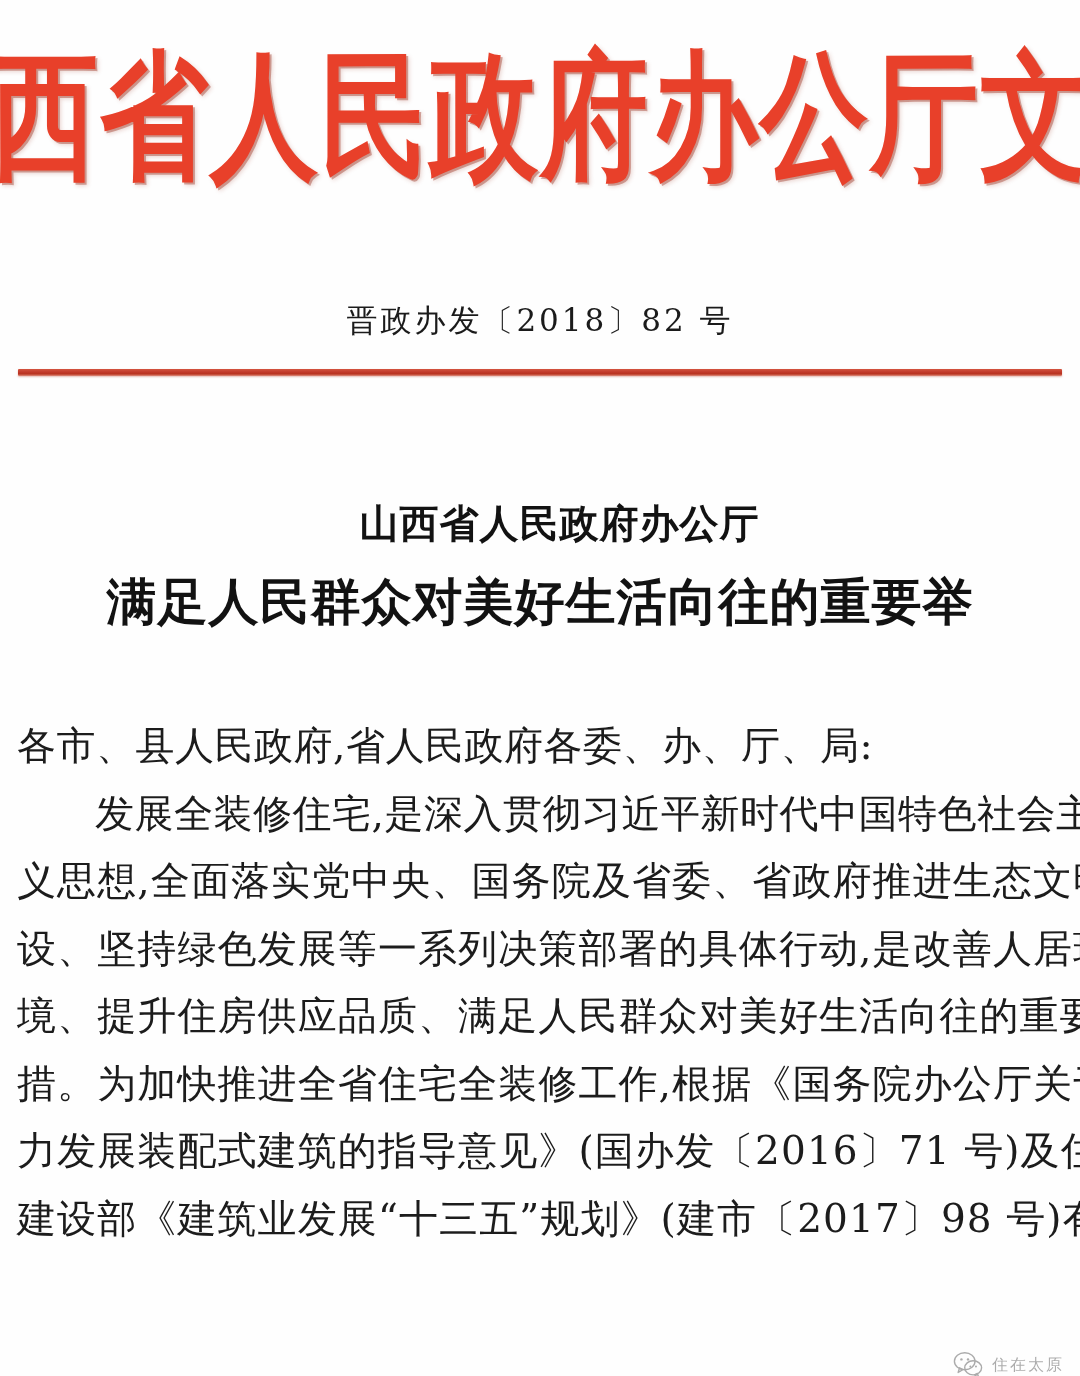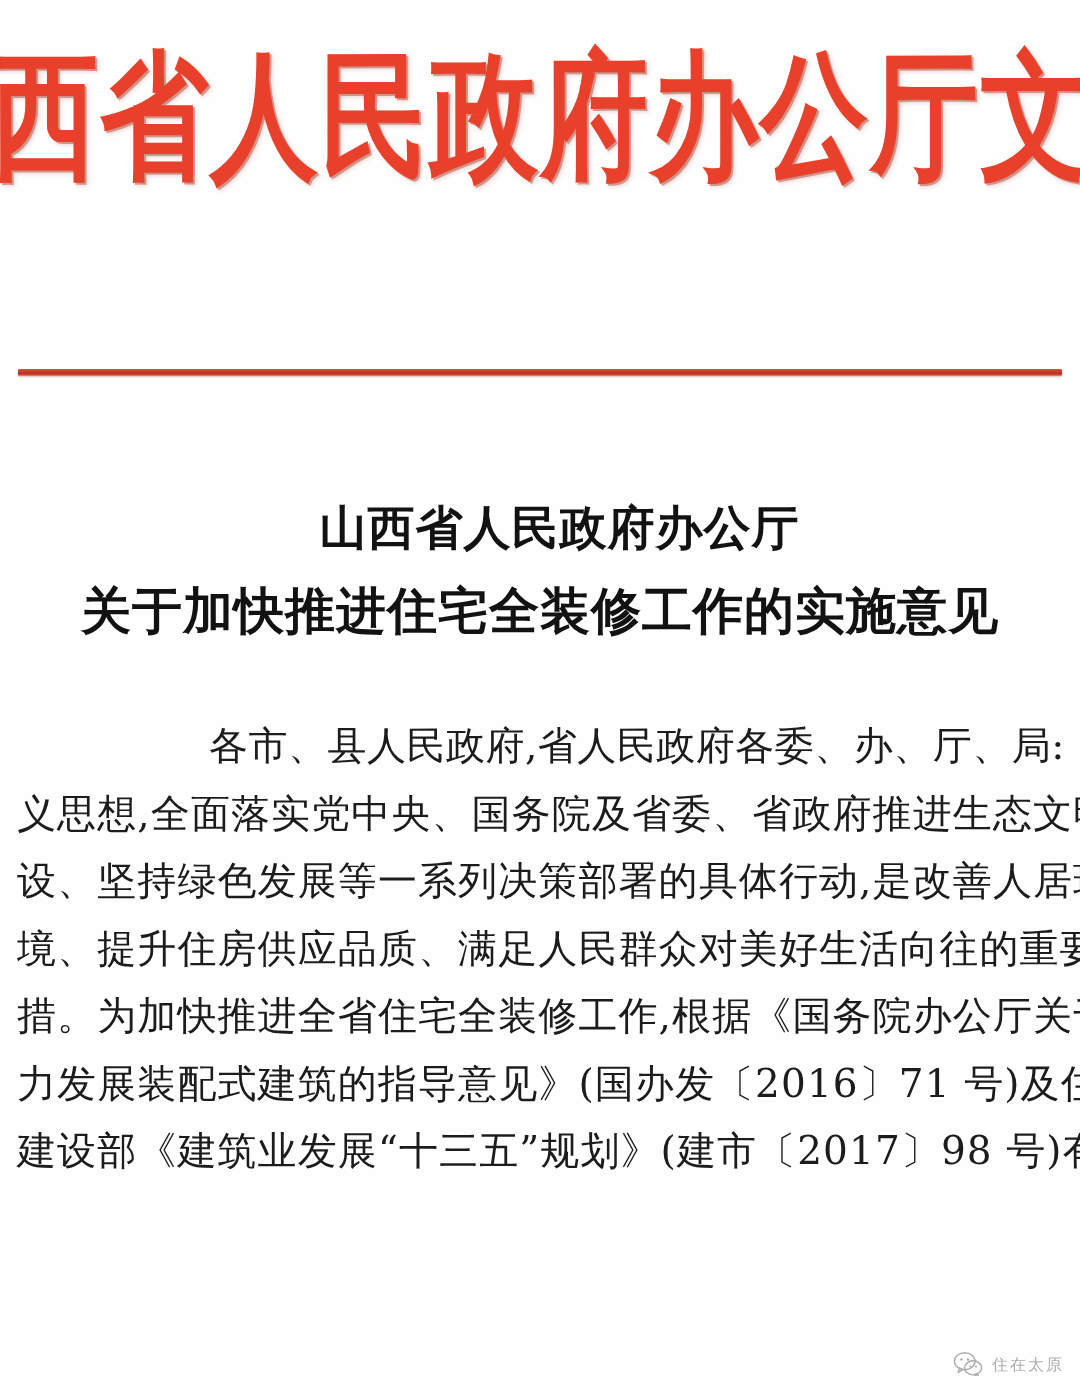--- a/index.html
+++ b/index.html
@@ -94,37 +94,36 @@
     text-align: center;
   }
   .title-line {
     font-family: "DejaVu Serif", "Liberation Serif", serif;
     font-weight: 700;
     color: #121212;
     white-space: nowrap;
     letter-spacing: 1px;
   }
   .title-line-1 {
-    font-size: 47px;
+    font-size: 39px;
     line-height: 1.18;
     margin-bottom: 26px;
     margin-left: 39px;
   }
   .title-line-2 {
     font-size: 50px;
     line-height: 1.18;
   }
 
   
   .body-block {
     position: absolute;
     top: 712px;
     left: 17px;
     width: 1048px;
-    text-align: right;
   }
   .body-line {
     font-family: "DejaVu Serif", "Liberation Serif", serif;
     font-size: 39px;
     line-height: 67.5px;
     color: #1c1c1c;
     white-space: nowrap;
     letter-spacing: 0.5px;
     font-weight: 400;
   }
@@ -169,30 +168,34 @@
 </style>
 </head>
 <body>
 
 <div class="page">
 
   <div class="masthead-area">
     <div class="masthead">山西省人民政府办公厅文件</div>
   </div>
 
+  <div class="docnum-area">
+    <span class="docnum">晋政办发〔2018〕82 号</span>
+  </div>
 
   <div class="red-rule"></div>
 
   <div class="title-block">
     <div class="title-line title-line-1">山西省人民政府办公厅</div>
-    <div class="title-line title-line-2">关于加快推进住宅全装修工作的实施意见</div>
+    <div class="title-line title-line-2">满足人民群众对美好生活向往的重要举</div>
   </div>
 
   <div class="body-block">
     <div class="body-line salutation">各市、县人民政府,省人民政府各委、办、厅、局:</div>
+    <div class="body-line indent">发展全装修住宅,是深入贯彻习近平新时代中国特色社会主</div>
     <div class="body-line justified">义思想,全面落实党中央、国务院及省委、省政府推进生态文明建</div>
     <div class="body-line justified">设、坚持绿色发展等一系列决策部署的具体行动,是改善人居环</div>
     <div class="body-line justified">境、提升住房供应品质、满足人民群众对美好生活向往的重要举</div>
     <div class="body-line justified">措。为加快推进全省住宅全装修工作,根据《国务院办公厅关于大</div>
     <div class="body-line justified">力发展装配式建筑的指导意见》(国办发〔2016〕71 号)及住房城乡</div>
     <div class="body-line justified">建设部《建筑业发展“十三五”规划》(建市〔2017〕98 号)有关要求,</div>
   </div>
 
   <div class="watermark">
     <svg class="wechat-icon" viewBox="0 0 64 64">

